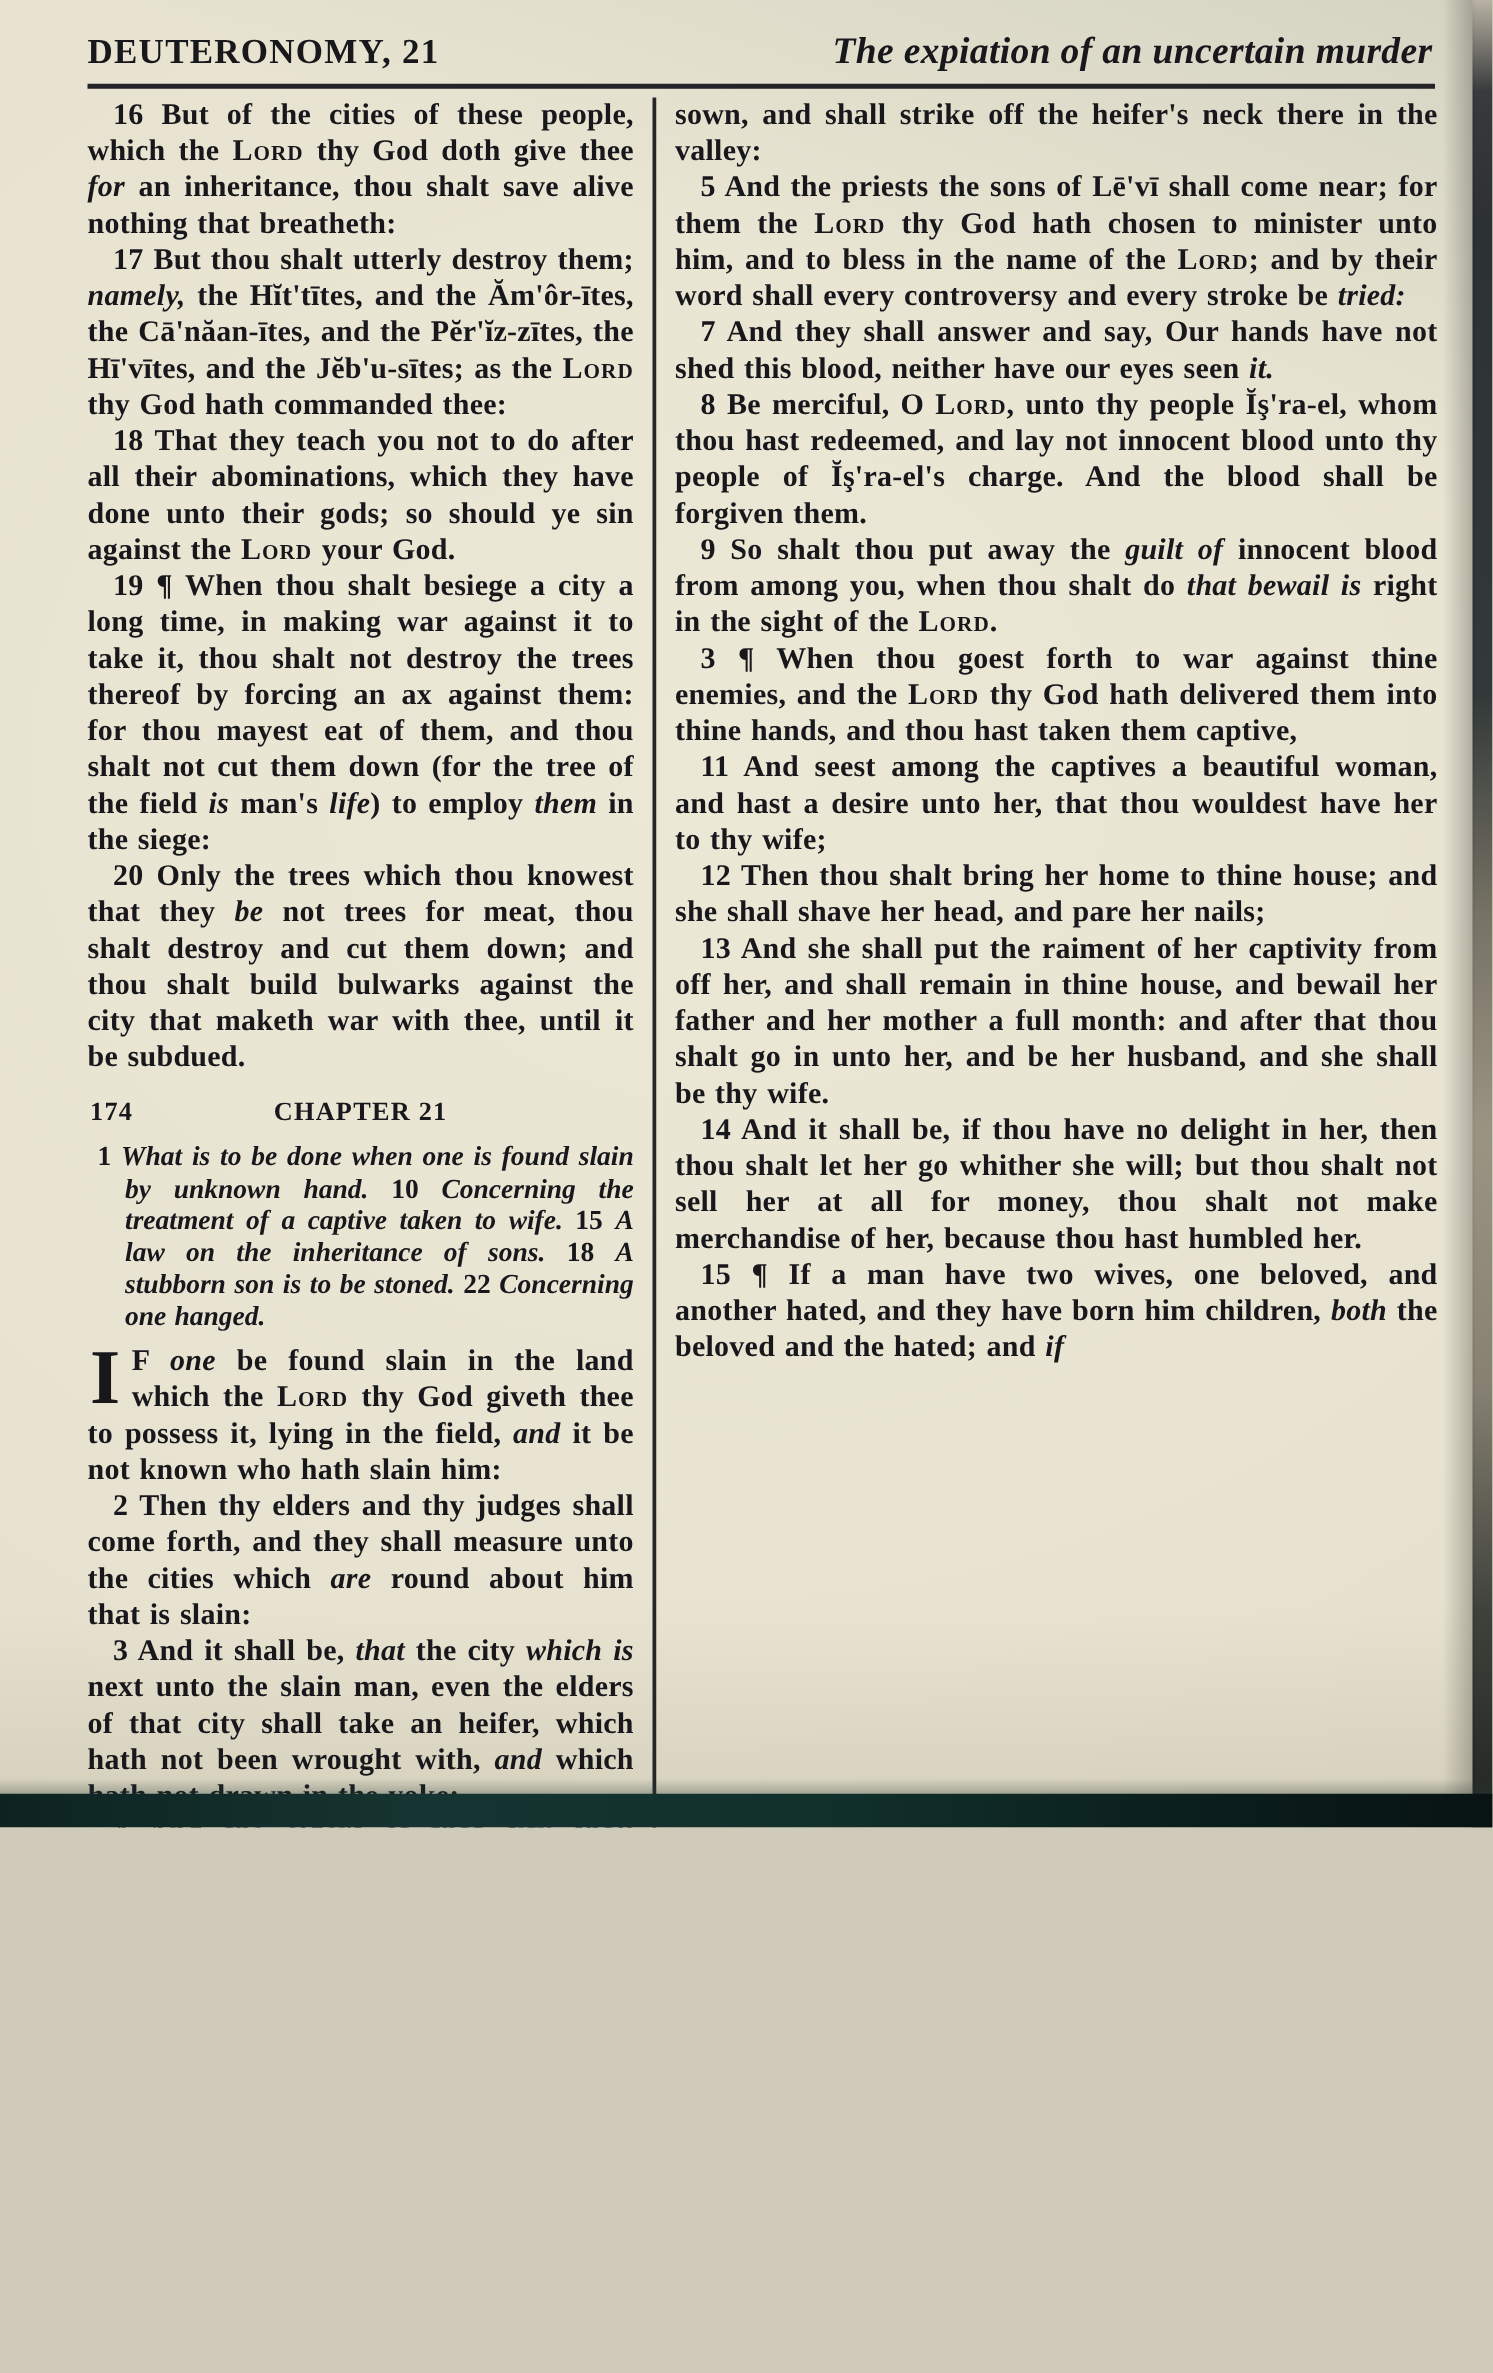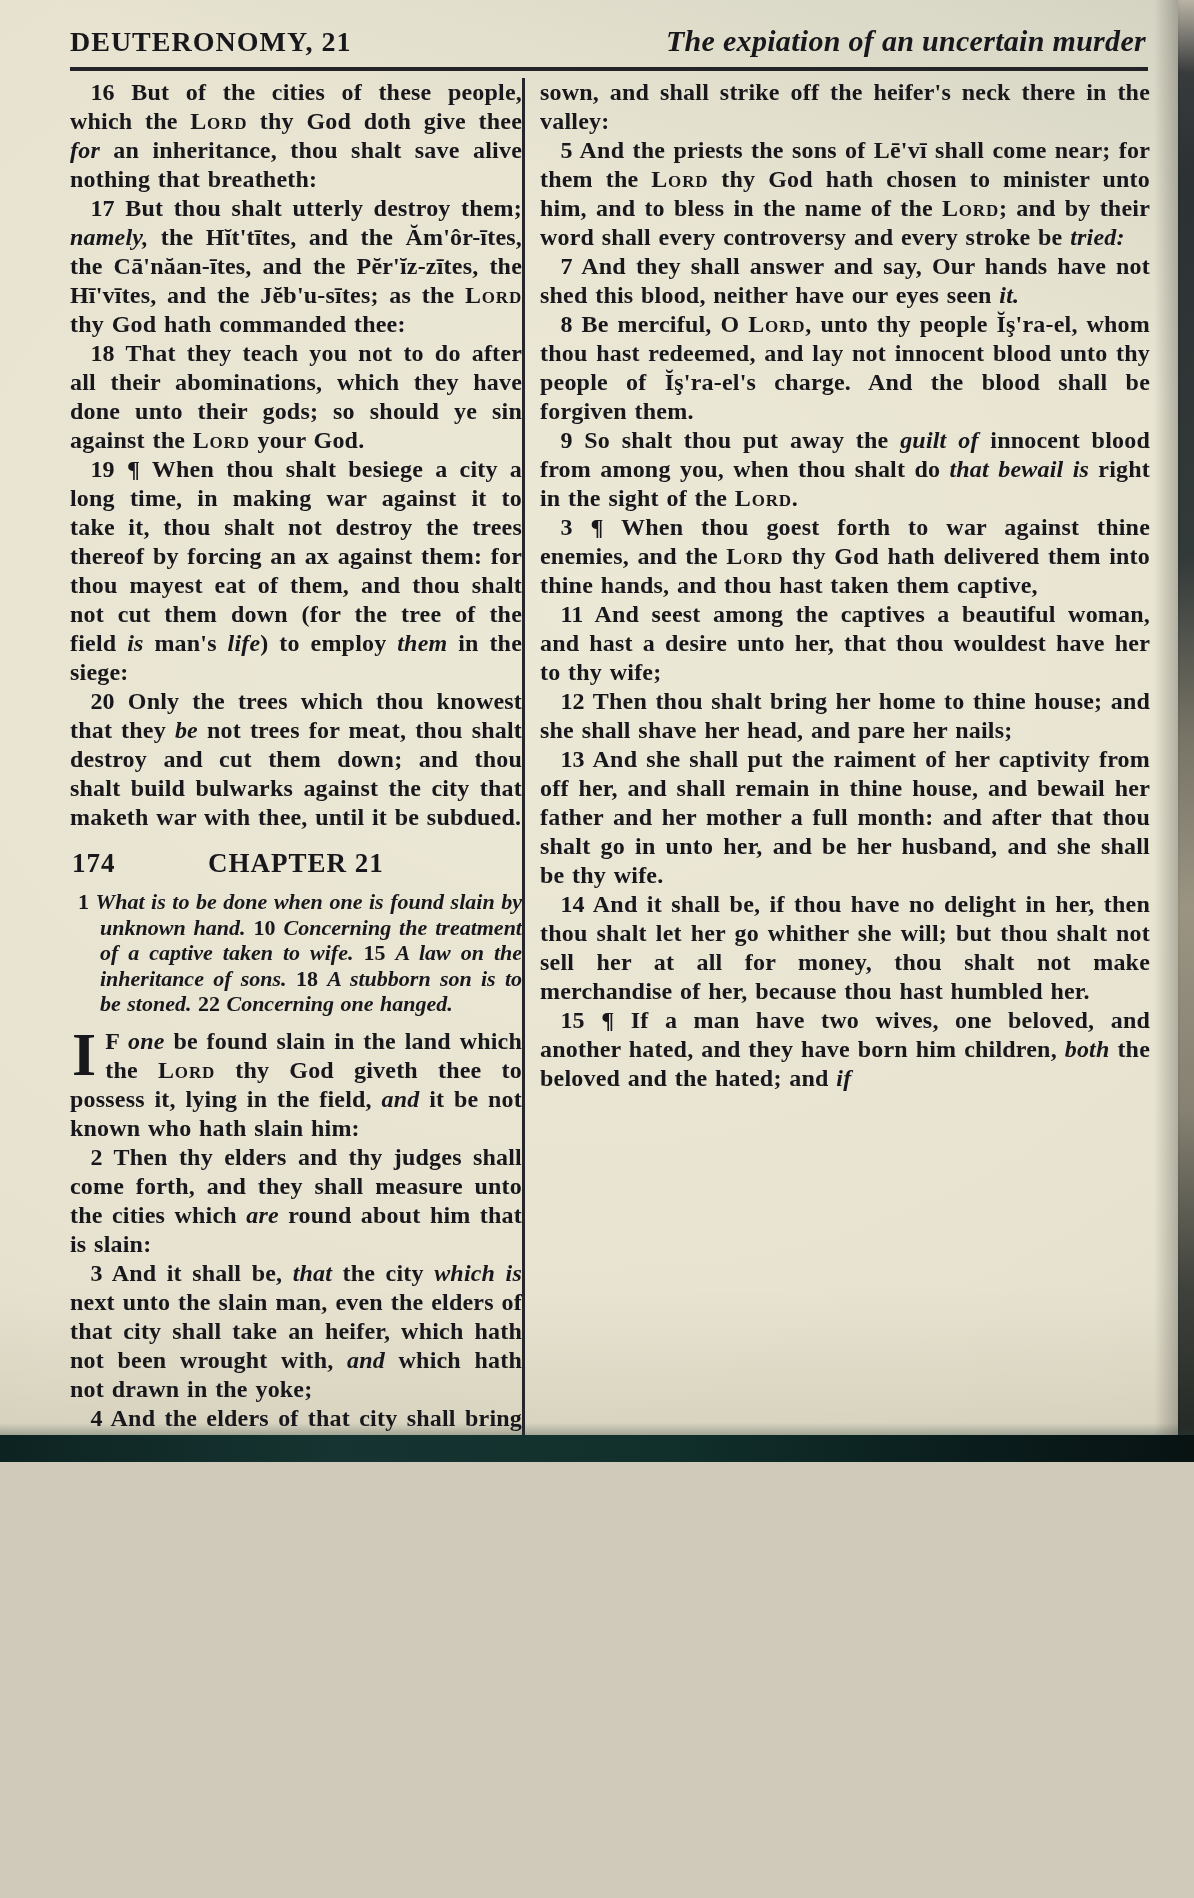--- a/index.html
+++ b/index.html
@@ -56,41 +56,41 @@
   }
   .head-rule{
     height:4px;background:#232328;margin:9px 46px 0 70px;
   }
   
   .columns{
     display:flex;align-items:stretch;
     padding:7px 44px 0 70px;
   }
   .col{box-sizing:border-box;}
-  .col-left{width:452px;}
+  .col-left{width:452px;padding-right:15px;}
   .col-right{flex:1;border-left:3px solid #26262a;padding-left:15px;}
   p{margin:0;}
   .para{
     font-size:24px;line-height:29px;font-weight:700;
     text-align:justify;text-indent:.85em;
     letter-spacing:.2px;word-spacing:1.5px;
   }
   .para.noindent,.para.has-drop{text-indent:0;}
   .it{font-style:italic;font-weight:700;}
   .sc{font-variant:small-caps;letter-spacing:.8px;}
   .dropcap{
     float:left;
     font-size:62px;line-height:48px;
     font-weight:700;
     padding:3px 9px 0 2px;
   }
   .chapter-row{
     position:relative;text-align:center;
     margin:16px 0 10px 0;
-    font-weight:700;font-size:27px;letter-spacing:1px;
+    font-weight:700;font-size:21px;letter-spacing:1px;
   }
   .chapter-num{position:absolute;left:2px;top:0;}
   .summary{
     font-size:22px;line-height:25.5px;font-weight:700;
     text-align:justify;
     padding-left:30px;text-indent:-22px;
     margin:2px 0 10px 0;
     word-spacing:1px;
     font-family:Liberation Serif, serif;
   }

